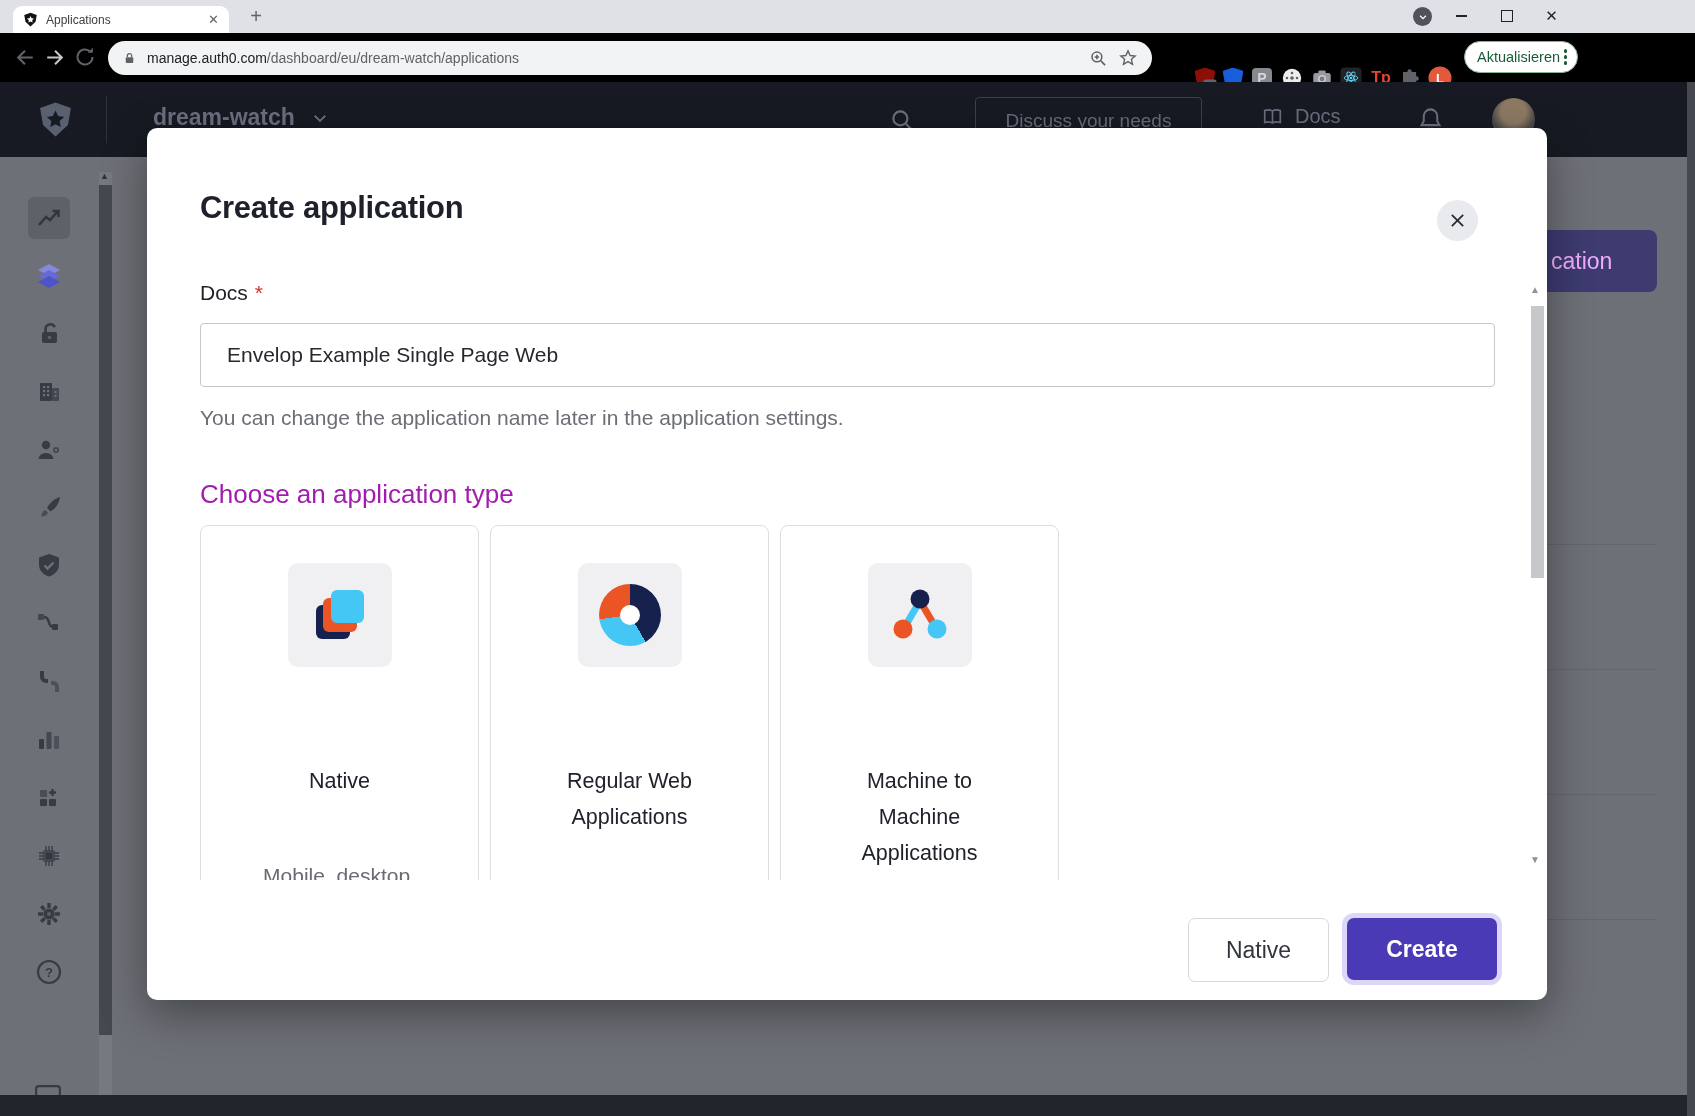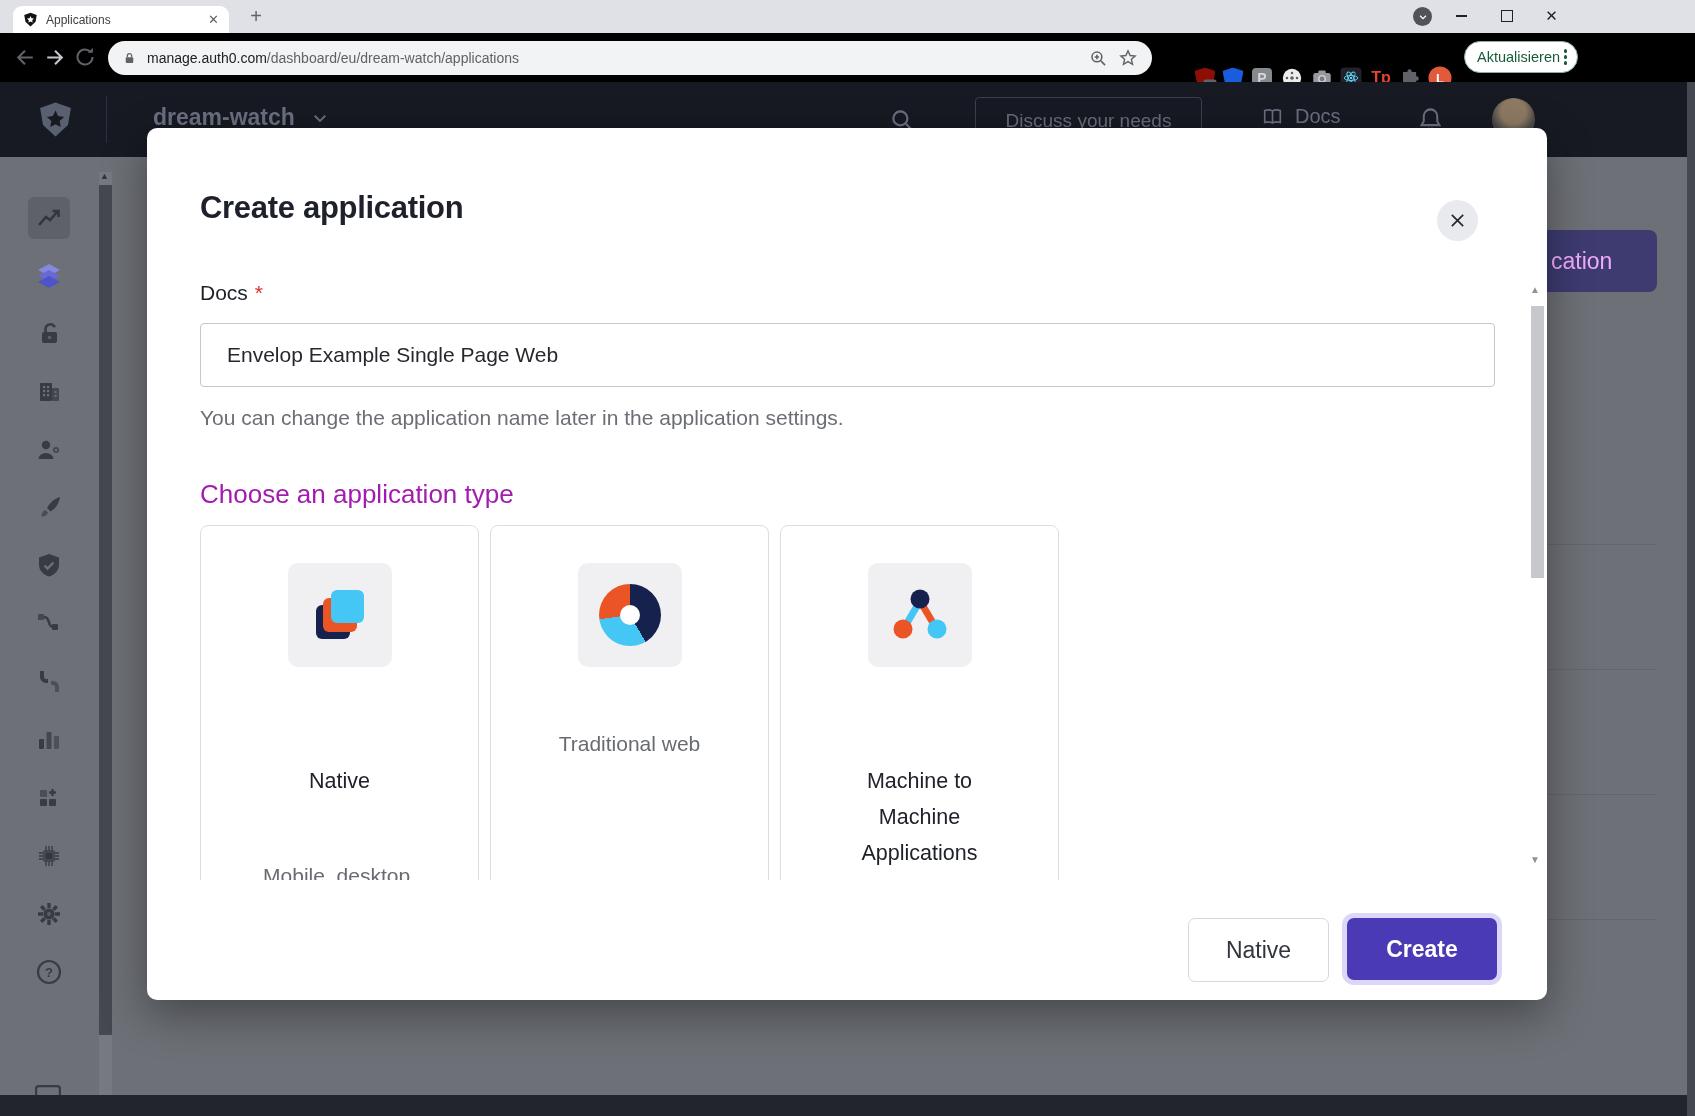--- a/index.html
+++ b/index.html
@@ -457,20 +457,21 @@
           </div>
           <div class="card-title">Native</div>
           <div class="card-desc">Mobile, desktop, CLI and smart</div>
         </div>
 
 
         <div class="card">
           <div class="tile">
             <div class="donut"></div>
           </div>
+          <div class="card-title">Regular Web Applications</div>
           <div class="card-desc">Traditional web</div>
         </div>
 
         <div class="card">
           <div class="tile">
             <svg width="64" height="64" viewBox="0 0 64 64">
                 <path d="M32 18L16 45" stroke="#44c7f4" stroke-width="7"></path>
                 <path d="M32 18l16 27" stroke="#eb5424" stroke-width="7"></path>
                 <circle cx="32" cy="16" r="9.5" fill="#16214d"></circle>
                 <circle cx="15" cy="46" r="9.5" fill="#eb5424"></circle>

